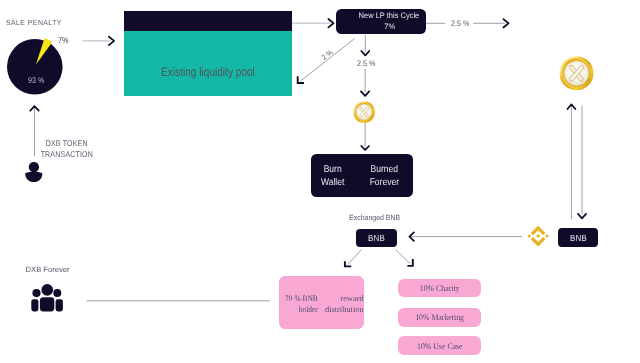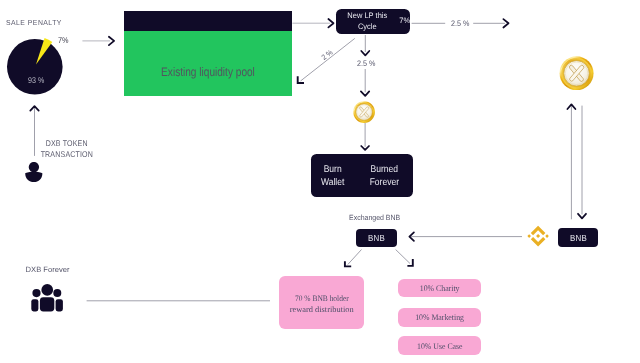--- a/index.html
+++ b/index.html
@@ -15,21 +15,21 @@
 
   .sale-penalty{font-size:7.3px;letter-spacing:.5px;color:#5b5b6d;font-weight:400;}
   .pct-small{font-size:8.4px;color:#3f3f4d;transform:scaleX(.87);transform-origin:left center;}
   .pct-big{font-size:8.4px;color:#b9b9c6;transform:scaleX(.85);transform-origin:left center;}
   .caption{font-size:8.3px;color:#5b5b6d;letter-spacing:.2px;text-align:center;line-height:11.2px;}
   .caption > div{display:block;}
   .caption > div > span{display:inline-block;transform:scaleX(.85);}
   .edge-label{font-size:8px;color:#55556a;}
 
   
-  .pool{position:absolute;background:#22c55e;}
+  .pool{position:absolute;background:#14b8a6;}
   .pool-head{position:absolute;background:#100b28;}
   .pool-label{position:absolute;font-size:12.4px;color:#53535f;text-align:center;
               transform:scaleX(.815);transform-origin:center;}
 
   .darkbox{position:absolute;background:#100b28;border-radius:5.5px;color:#e9e9f0;
            display:flex;align-items:center;justify-content:center;text-align:center;}
   .darkbox > *{transform:scaleX(var(--sx,.87));}
   .graybox{position:absolute;background:#f9a8d4;border-radius:6px;color:#4e4e68;
            display:flex;align-items:center;justify-content:center;text-align:right;font-family:Liberation Serif, serif;}
   .graybox > *{transform:scaleX(var(--sx,.87));}
@@ -163,22 +163,22 @@
   <div class="t caption" style="left:27.2px;top:138px;width:80px;">
     <div><span>DXB TOKEN</span></div>
     <div><span>TRANSACTION</span></div>
   </div>
 
   <div class="pool" style="left:123.5px;top:10.5px;width:168px;height:85.5px;">
     <div class="pool-head" style="left:0;top:0;width:168px;height:20.5px;"></div>
     <div class="pool-label" style="left:0;top:54.5px;width:168px;">Existing liquidity pool</div>
   </div>
 
-  <div class="darkbox" style="left:336.3px;top:9.4px;width:74px;height:25px;
-       font-size:7.9px;line-height:10.8px;--sx:.95;">
+  <div class="darkbox" style="left:336.3px;top:9.4px;width:74px;height:25px;flex-direction:column;
+       font-size:7.9px;line-height:10.8px;padding-left:16px;--sx:.95;">
     <div>New  LP  this Cycle</div>
     <div>7%</div>
   </div>
 
   <div class="t edge-label" style="left:450.8px;top:20.1px;transform:scaleX(.9);transform-origin:left center;">2.5 %</div>
   <div class="t edge-label" style="left:324.8px;top:53.6px;font-size:7.6px;
        transform:rotate(-38deg) scaleX(.88);transform-origin:left bottom;">2 %</div>
   <div class="t edge-label" style="left:357.4px;top:59.9px;transform:scaleX(.9);transform-origin:left center;">2.5 %</div>
 
 
@@ -224,21 +224,21 @@
       <path d="M63 122 L21.5 80.5 L34.5 67.5 L63 96 L91.5 67.5 L104.5 80.5 Z"></path>
 
       <path d="M12.2 52.8 L22.4 63 L12.2 73.2 L2 63 Z"></path>
 
       <path d="M113.8 52.8 L124 63 L113.8 73.2 L103.6 63 Z"></path>
 
       <path d="M63 51.5 L74.5 63 L63 74.5 L51.5 63 Z"></path>
     </g>
   </svg>
 
-  <div class="graybox" style="left:279.3px;top:276.4px;width:84.3px;height:53px;flex-direction:column;
+  <div class="graybox" style="left:279.3px;top:276.4px;width:84.3px;height:53px;flex-direction:row;
        font-size:8.3px;line-height:11.5px;--sx:.9;padding-top:3px;box-sizing:border-box;">
     <div style="--sx:.9">70 % BNB holder</div>
     <div style="--sx:1.01">reward distribution</div>
   </div>
   <div class="graybox" style="left:398.3px;top:278.5px;width:82.6px;height:18.4px;font-size:8.5px;--sx:.92;">
     <span>10% Charity</span>
   </div>
   <div class="graybox" style="left:398.3px;top:308px;width:82.6px;height:18.9px;font-size:8.5px;--sx:.92;">
     <span>10% Marketing</span>
   </div>

